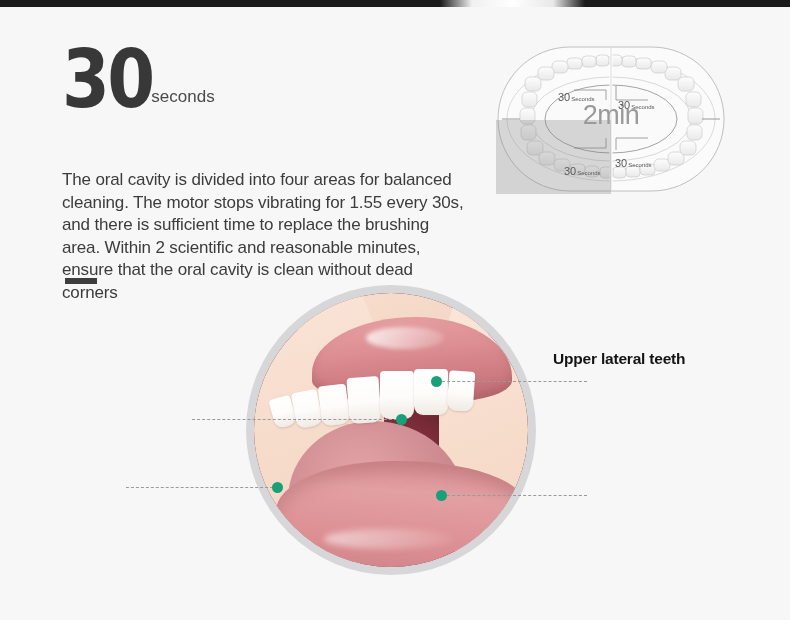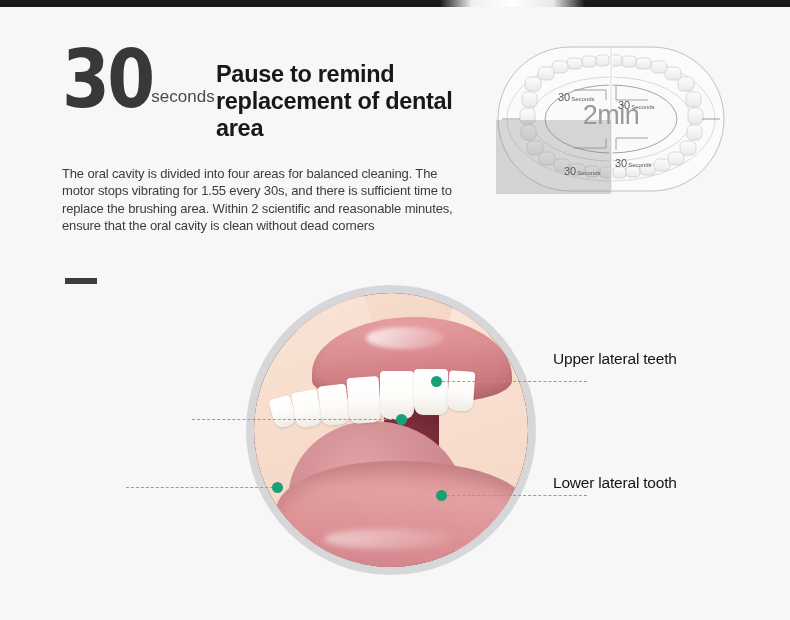--- a/index.html
+++ b/index.html
@@ -66,21 +66,21 @@
     color: #181818;
     line-height: 1.14;
     letter-spacing: -0.3px;
   }
 
   
   #paragraph {
     position: absolute;
     left: 62px; top: 152px;
     width: 405px;
-    font-size: 13px;
+    font-size: 17px;
     color: #3c3c3c;
     line-height: 1.33;
     letter-spacing: -0.15px;
   }
 
   
   #divider {
     position: absolute;
     left: 65px; top: 278px;
     width: 32px; height: 6px;
@@ -204,41 +204,40 @@
   }
   .dashline {
     position: absolute;
     height: 0;
     border-top: 1px dashed #9a9a9a;
     z-index: 5;
   }
   .callout {
     position: absolute;
     font-size: 15.5px;
-    font-weight: normal;
+    font-weight: bold;
     color: #141414;
     white-space: nowrap;
     letter-spacing: -0.2px;
     z-index: 7;
   }
 </style>
 </head>
 <body>
 
 <div id="page">
 
   <div id="top-bar">
     <div id="top-bar-highlight"></div>
   </div>
 
   <div id="headline-row">
     <span id="big-number">30</span>
     <span id="seconds-word">seconds</span>
   </div>
-  <div id="headline-title">Pause to remind replacement of dental area</div>
 
   <p id="paragraph">The oral cavity is divided into four areas for balanced cleaning. The motor stops vibrating for 1.55 every 30s, and there is sufficient time to replace the brushing area. Within 2 scientific and reasonable minutes, ensure that the oral cavity is clean without dead corners</p>
 
   <div id="divider"></div>
 
   <div id="arch-diagram">
     <svg width="230" height="150" viewBox="0 0 230 150">
       <defs>
         <linearGradient id="toothfill" x1="0" y1="0" x2="0" y2="1">
           <stop offset="0%" stop-color="#fdfdfd"></stop>
@@ -345,15 +344,14 @@
   <div class="dot" style="left:396px; top:414px;"></div>
   <div class="dot" style="left:272px; top:482px;"></div>
   <div class="dot" style="left:436px; top:490px;"></div>
 
   <div class="dashline" style="left:442px; top:381px; width:145px;"></div>
   <div class="dashline" style="left:192px; top:419px; width:210px;"></div>
   <div class="dashline" style="left:126px; top:487px; width:152px;"></div>
   <div class="dashline" style="left:447px; top:495px; width:140px;"></div>
 
   <div class="callout" style="left:553px; top:350px;">Upper lateral teeth</div>
-  <div class="callout" style="left:553px; top:474px;">Lower lateral tooth</div>
 
 </div>
 
 </body></html>

